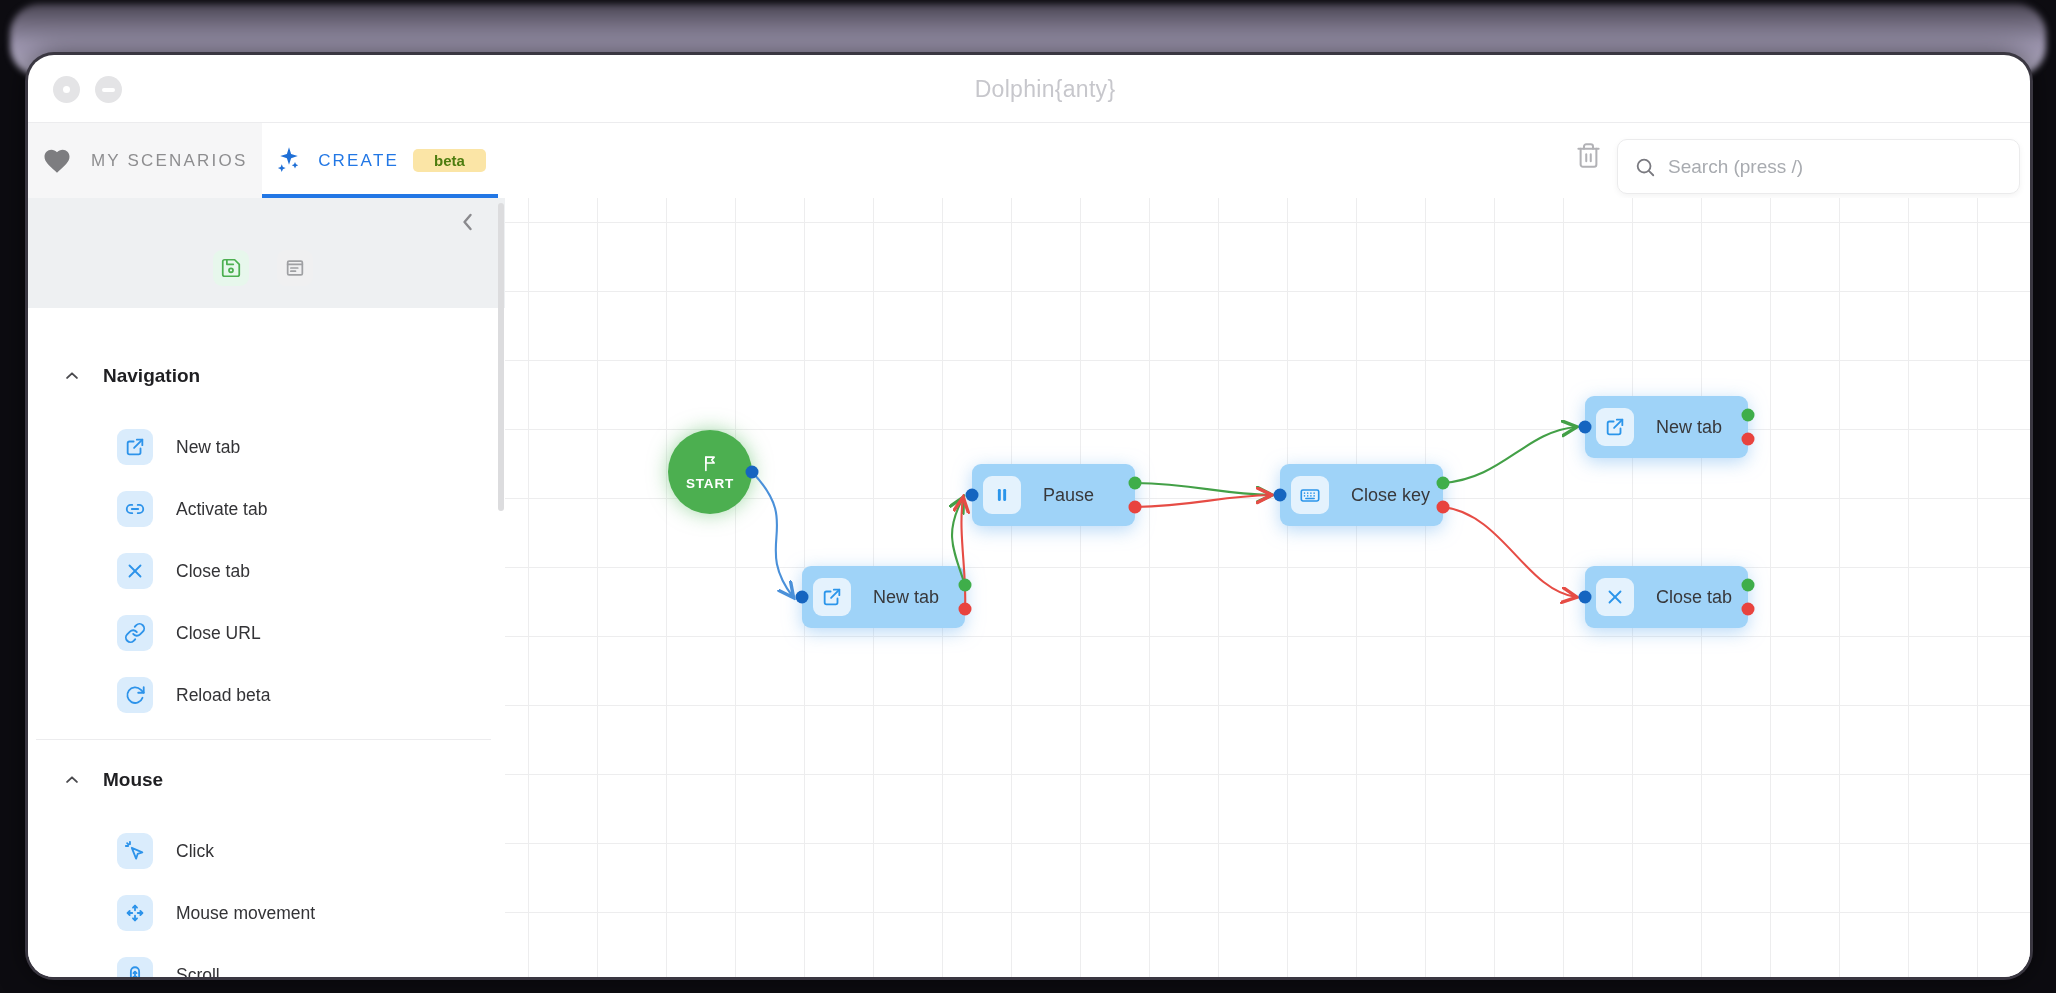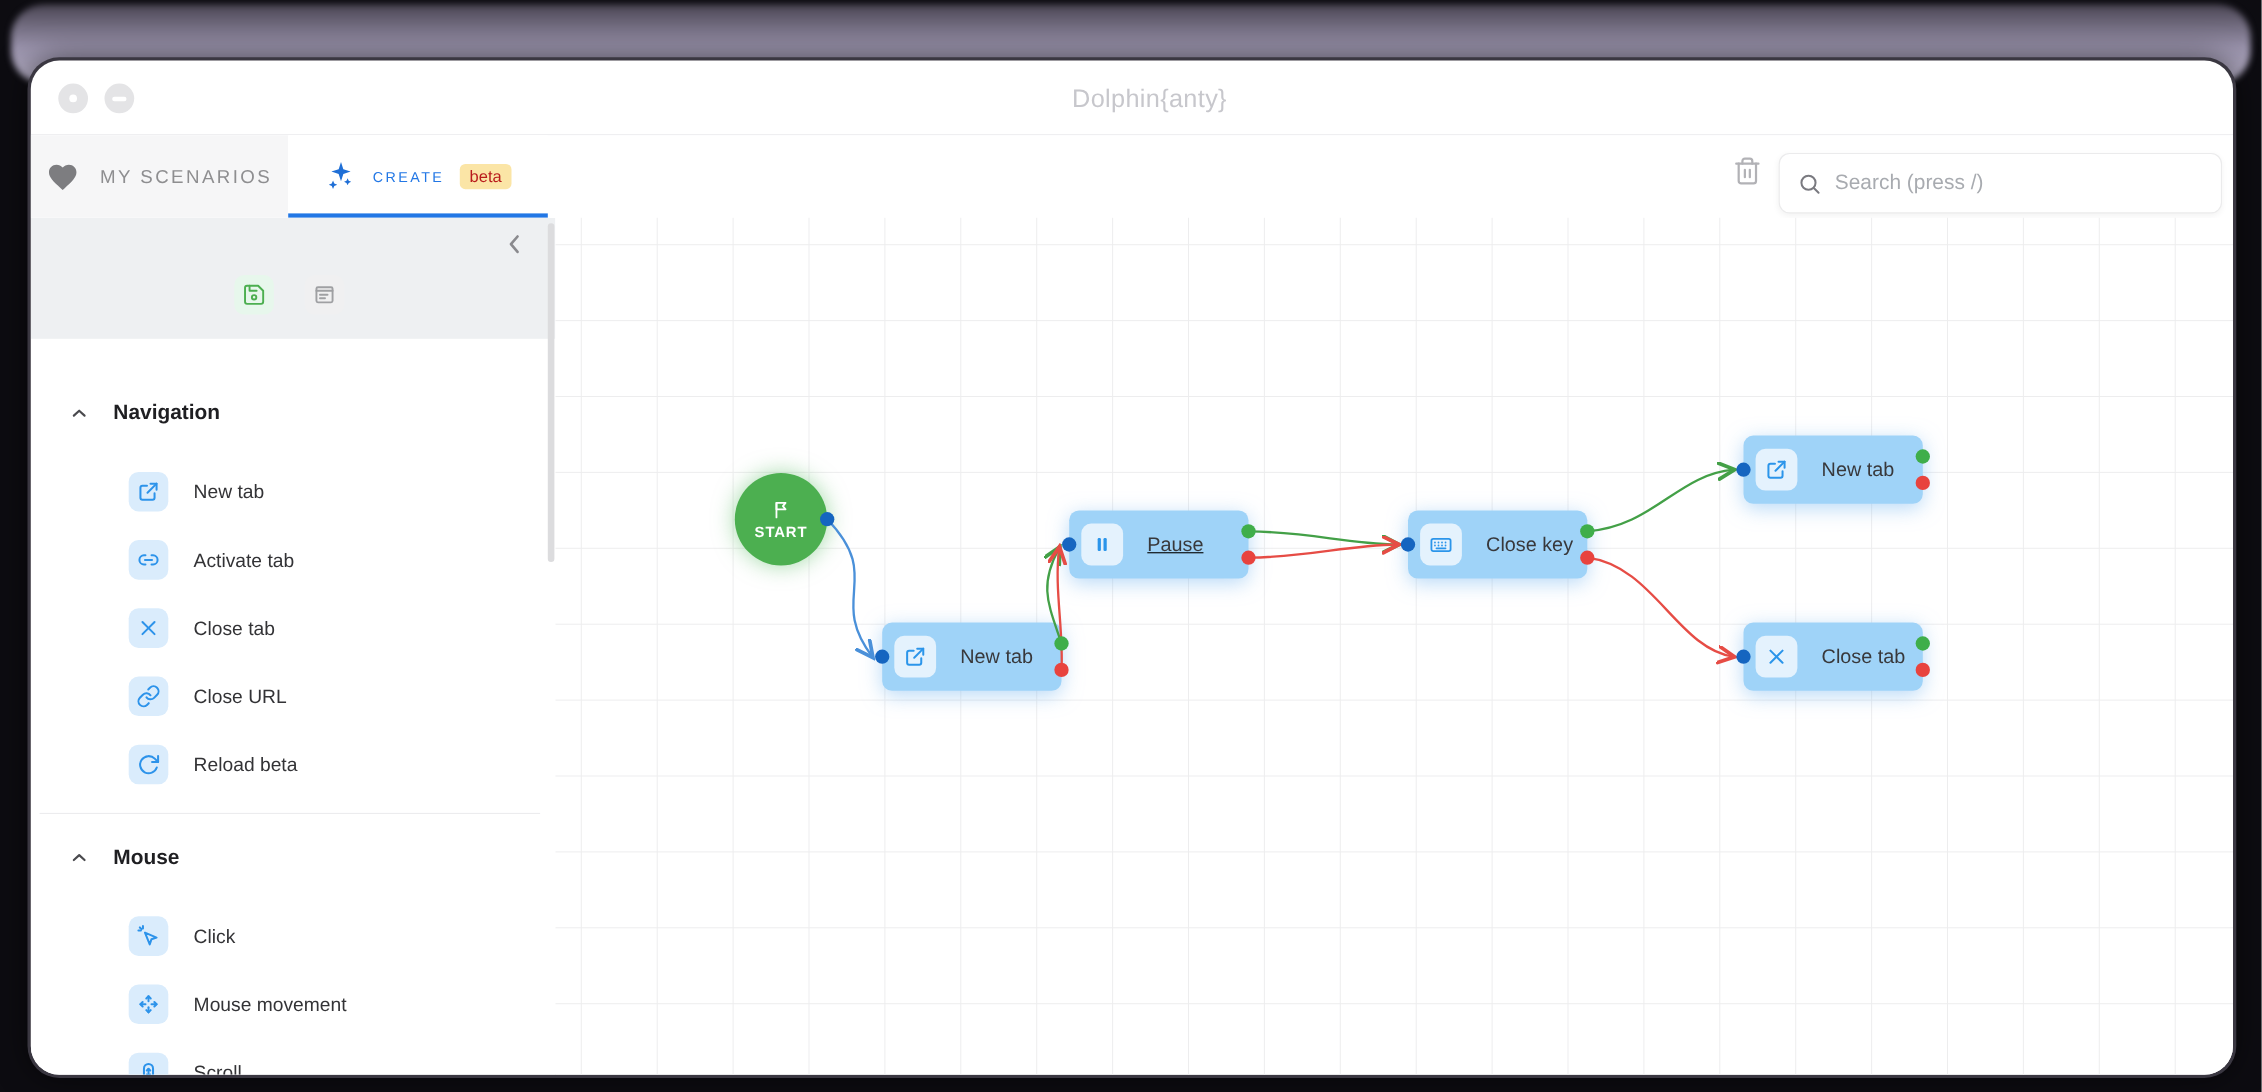--- a/index.html
+++ b/index.html
@@ -24,23 +24,23 @@
   .win-btn .bar { width:13px; height:4px; border-radius:2px; background:#ffffff; }
   .win-title { position:absolute; left:0; right:0; top:0; height:68px; display:flex;
     align-items:center; justify-content:center; font-size:23px; color:#c7c7cc; letter-spacing:.3px;padding-left:32px; }
 
   
   .header-row { position:relative; height:75px; background:#ffffff; }
   .tab { position:absolute; top:0; height:75px; display:flex; align-items:center; cursor:default; }
   .tab-scenarios { left:0; width:234px; background:#f6f6f7; padding-left:14px; gap:19px; }
   .tab-scenarios .lbl { font-size:17px; color:#8e8e90; letter-spacing:2.2px; }
   .tab-create { left:234px; width:236px; background:#ffffff; justify-content:center; gap:14px; }
-  .tab-create .lbl { font-size:13px; color:#2277e5; letter-spacing:2.2px; font-weight:500; }
-  .beta-badge { background:#fbe5a6; color:#b91c1c; font-size:15px; font-weight:400;
-    padding:3px 9px; border-radius:5px; }
+  .tab-create .lbl { font-size:17px; color:#2277e5; letter-spacing:2.2px; font-weight:500; }
+  .beta-badge { background:#fbe5a6; color:#4d7c0f; font-size:15px; font-weight:700;
+    padding:3px 21px; border-radius:5px; }
   .tab-underline { position:absolute; left:234px; bottom:0; width:236px; height:4px; background:#2277e5; }
   .icon { display:inline-flex; align-items:center; justify-content:center; }
   .heart-ic { color:#7d7d80; }
   .spark-ic { color:#1f6fd6; }
   .trash-btn { position:absolute; right:428px; top:19px; color:#b2b2b6; }
   .search-box { position:absolute; right:10px; top:16px; width:403px; height:55px;
     border:1px solid #ebebec; border-radius:10px; background:#fff;
     box-shadow:0 2px 6px rgba(0,0,0,.05); display:flex; align-items:center; padding:0 16px; gap:12px; }
   .search-box input { border:none; outline:none; flex:1; font-size:19px; color:#8b5cf6;
     font-family:"Liberation Sans", sans-serif; }
@@ -294,21 +294,21 @@
         <div class="node" style="left: 297px; top: 368px;">
           <span class="node-chip icon">
             <svg width="22" height="22" viewBox="0 0 24 24" fill="none" stroke="currentColor" stroke-width="2" stroke-linecap="round" stroke-linejoin="round">
               <path d="M18 13.5V18a2 2 0 0 1-2 2H6a2 2 0 0 1-2-2V8a2 2 0 0 1 2-2h4.5"></path>
               <polyline points="14 4 20 4 20 10"></polyline>
               <line x1="11" y1="13" x2="20" y2="4"></line>
             </svg>
           </span>
           <span class="node-lbl">New tab</span>
         </div>
-        <div class="node" style="left: 467px; top: 266px; text-decoration: underline;">
+        <div class="node" style="left: 467px; top: 266px;">
           <span class="node-chip icon">
             <svg width="22" height="22" viewBox="0 0 24 24" fill="currentColor">
               <rect x="7.5" y="5.5" width="3.2" height="13" rx="1.2"></rect>
               <rect x="13.3" y="5.5" width="3.2" height="13" rx="1.2"></rect>
             </svg>
           </span>
           <span class="node-lbl">Pause</span>
         </div>
         <div class="node" style="left: 775px; top: 266px;">
           <span class="node-chip icon">

